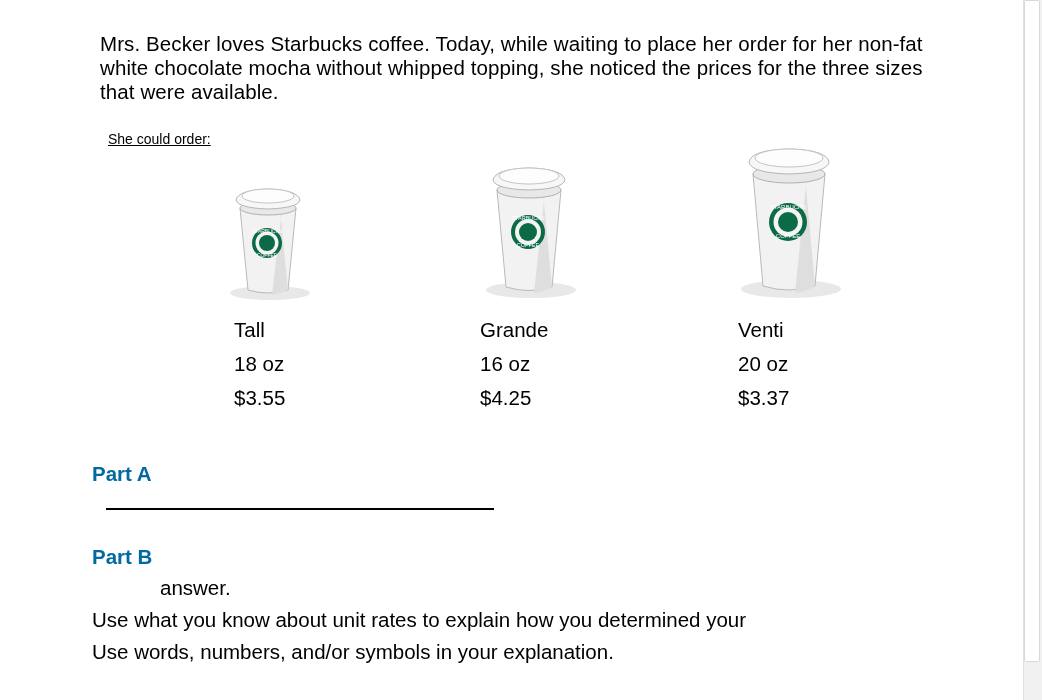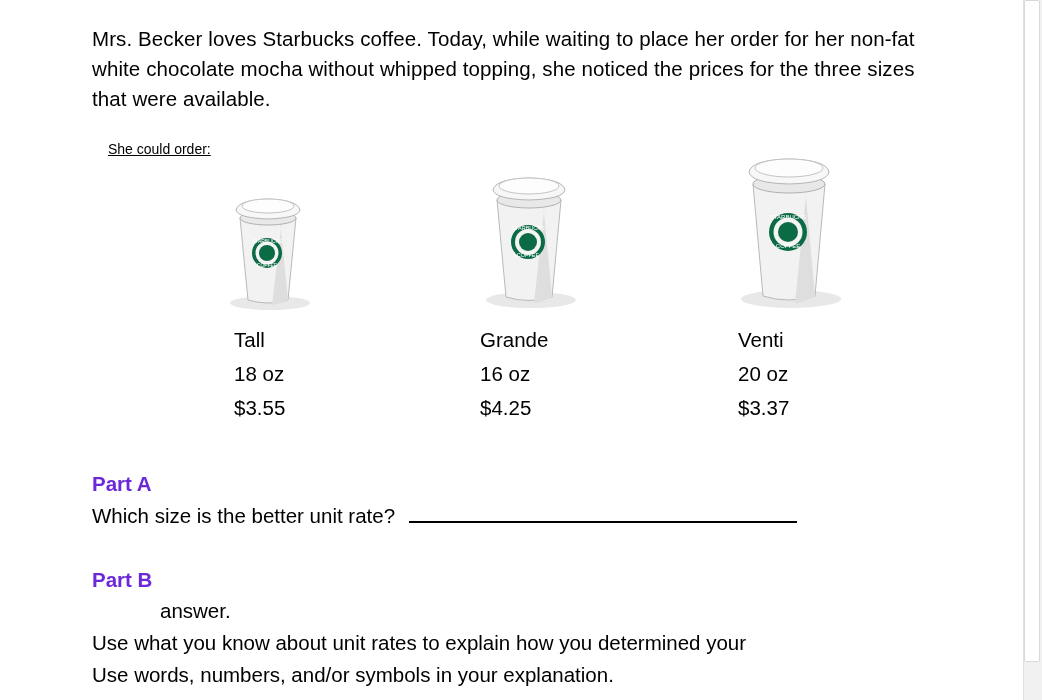--- a/index.html
+++ b/index.html
@@ -42,23 +42,23 @@
     border-radius: 2px;
   }
   .content {
     position: absolute;
     left: 92px;
     top: 24px;
     width: 880px;
   }
   .para {
     font-size: 20.5px;
-    line-height: 30px;
+    line-height: 24px;
     letter-spacing: 0.1px;
-    margin: 0;
+    margin: 8px;
     width: 850px;
   }
   .lead-in {
     font-size: 14px;
     line-height: 34px;
     margin: 18px 0 0 16px;
     text-decoration: underline;
   }
   
   .cups {
@@ -90,21 +90,21 @@
     top: 0;
     font-size: 20.5px;
     line-height: 34px;
     text-align: left;
   }
   .label-cell.tall   { left: 142px; }
   .label-cell.grande { left: 388px; }
   .label-cell.venti  { left: 646px; }
 
   .part-head {
-    color: #6d28d9;
+    color: #0369a1;
     font-weight: bold;
     font-size: 20.5px;
     line-height: 30px;
     margin: 0;
   }
   .part-a-block { margin-top: 36px; }
   .part-b-block { margin-top: 32px; }
   .qline {
     font-size: 20.5px;
     line-height: 34px;
@@ -209,21 +209,20 @@
       <div class="label-cell venti">
         <div>Venti</div>
         <div>20 oz</div>
         <div>$3.37</div>
       </div>
     </div>
 
     <div class="part-a-block">
       <p class="part-head">Part A</p>
       <div class="qline">
-        <span>Which size is the better unit rate?</span>
         <span class="blank"></span>
       </div>
     </div>
 
     <div class="part-b-block">
       <p class="part-head">Part B</p>
       <p class="indent-line indent-2">answer.</p>
       <p class="indent-line">Use what you know about unit rates to explain how you determined your</p>
       <p class="indent-line">Use words, numbers, and/or symbols in your explanation.</p>
     </div>

